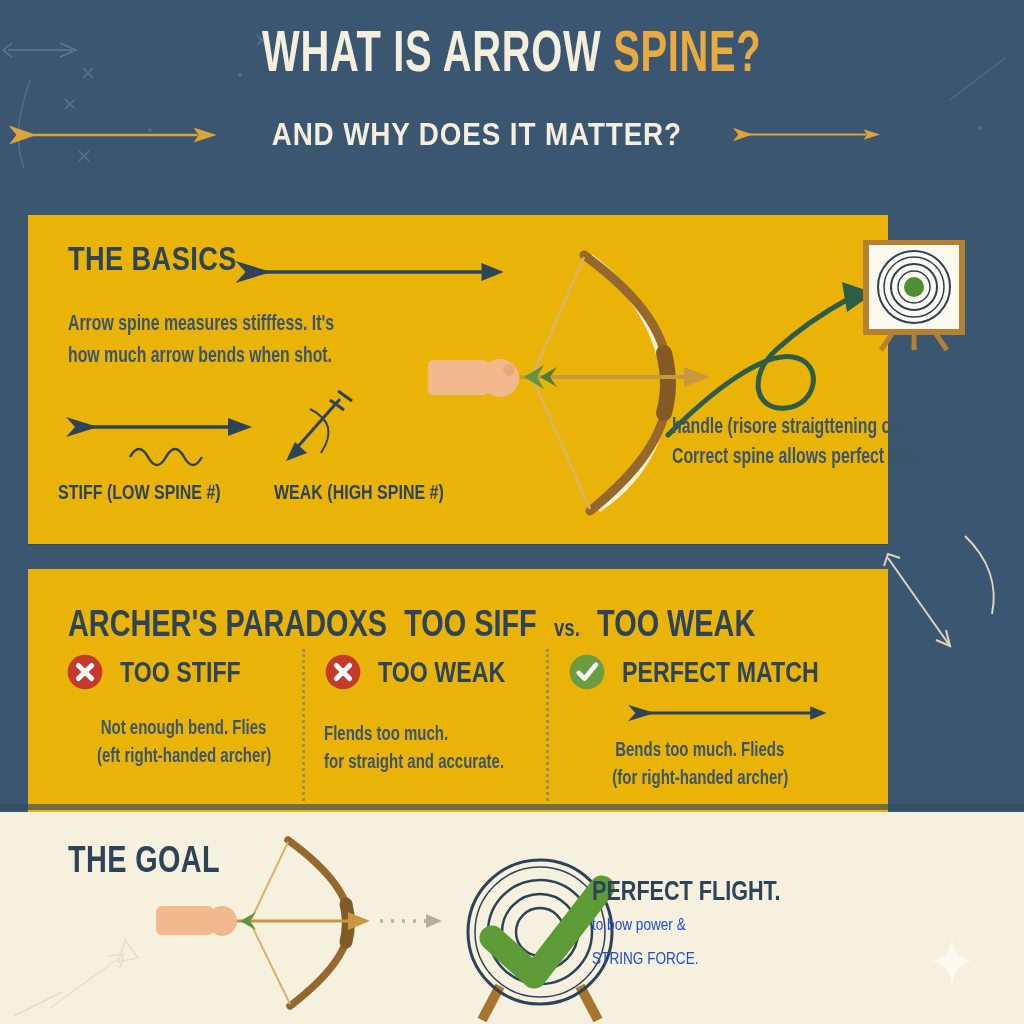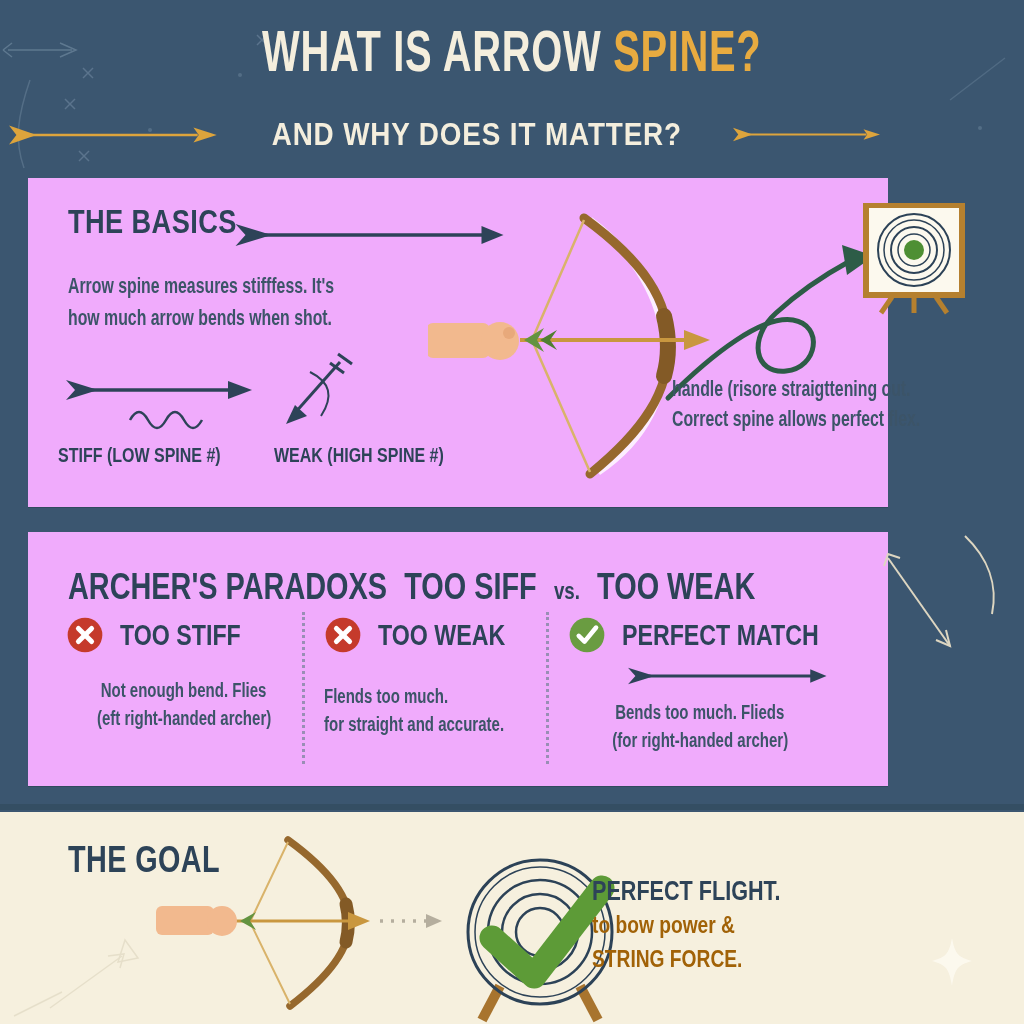--- a/index.html
+++ b/index.html
@@ -20,22 +20,22 @@
   .title { position:absolute; top:22px; left:0; width:1024px; text-align:center; z-index:2;
            font-weight:bold; font-size:57px; line-height:1.05; color:#f4eedd; letter-spacing:1px; }
   .title .squeeze { display:inline-block; transform:scaleX(0.70); transform-origin:50% 50%; white-space:nowrap; }
   .title .accent { color:#e8ab40; }
   .subtitle-row { position:absolute; top:116px; left:0; width:892px; display:flex;
                   justify-content:center; align-items:center; gap:20px; z-index:2; }
   .subtitle { font-weight:bold; font-size:32px; color:#f4eedd; letter-spacing:1px; }
   .subtitle .sq { display:inline-block; transform:scaleX(0.87); transform-origin:50% 50%; white-space:nowrap; }
 
   
-  .panel { position:absolute; left:28px; width:860px; background:#f0abfc; z-index:1;
-           box-shadow:0 1px 0 rgba(0,0,0,0.15); }
+  .panel { position:absolute; left:28px; width:860px; background:#eab308; z-index:1;
+           box-shadow:0 1px 0 rgba(0,0,0,0.15);margin-top:37px; }
   .panel-basics  { top:178px; height:329px; }
   .panel-paradox { top:532px; height:254px; }
   .goal-band { position:absolute; left:0; top:812px; width:1024px; height:212px; background:#f6f0de; z-index:1; }
 
   .h-section { font-weight:bold; font-size:34px; line-height:1; color:#2d4358; letter-spacing:0.5px; }
 
   .body-line { font-weight:bold; font-size:22px; line-height:32px; color:#3c5468; }
   .label-sm  { font-weight:bold; font-size:20px; color:#2d4358; }
 
   
@@ -49,21 +49,21 @@
   .col-icon-row { display:flex; align-items:center; gap:16px; }
   .col-title { font-weight:bold; font-size:29px; color:#2d4358; }
   .col-text  { text-align:center; }
   .col-line  { font-weight:bold; font-size:20px; line-height:28px; color:#3c5468; }
   .cl { display:inline-block; transform:scaleX(0.75); transform-origin:50% 0; white-space:nowrap; }
   .cll { display:inline-block; transform:scaleX(0.75); transform-origin:0 0; white-space:nowrap; }
 
   
   .goal-text { position:absolute; left:592px; top:62px; }
   .g1 { font-weight:bold; font-size:27px; line-height:34px; color:#2d4358; }
-  .g2 { font-weight:bold; font-size:24px; line-height:34px; color:#a16207; }
+  .g2 { font-weight:normal; font-size:17px; line-height:34px; color:#1d4ed8; }
 </style>
 </head>
 <body>
 
 <div class="stage">
 
   <svg class="layer z0" width="1024" height="1024" viewBox="0 0 1024 1024">
     <g stroke="#8ba4b8" stroke-width="1.5" fill="none" opacity="0.45">
       <line x1="8" y1="50" x2="72" y2="50"></line>
       <polyline points="60,43 76,50 60,57"></polyline>

